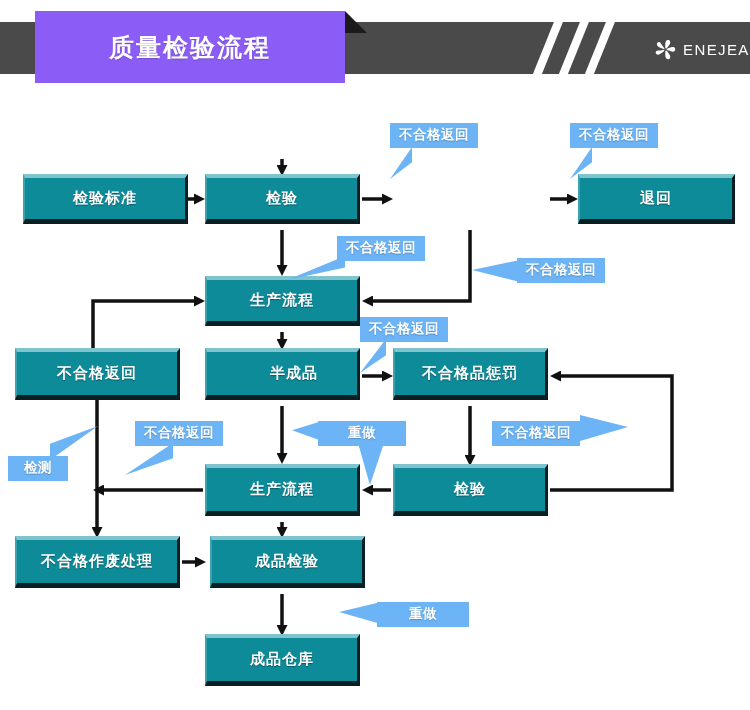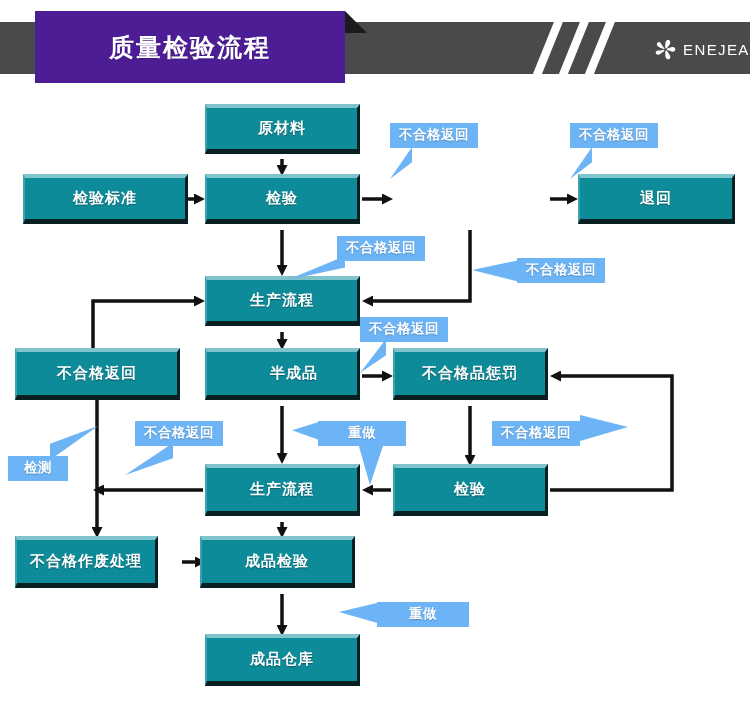--- a/index.html
+++ b/index.html
@@ -11,21 +11,21 @@
   }
   #page { position: relative; width: 750px; height: 710px; background:#fff; }
 
   
   #header-band {
     position:absolute; left:0; top:22px; width:750px; height:52px;
     background:#4a4a4a;
   }
   #header-title-plate {
     position:absolute; left:35px; top:11px; width:310px; height:72px;
-    background:#4c1d95;
+    background:#8b5cf6;
     display:flex; align-items:center; justify-content:center;
     z-index:3;
   }
   #header-title-plate .ttl {
     color:#ffffff; font-size:25px; font-weight:bold; letter-spacing:2px;
     text-shadow:0 1px 1px rgba(0,0,0,.18);
   }
   #header-plate-fold {
     position:absolute; left:345px; top:11px; width:22px; height:22px;
     background:#1b1b1b; z-index:2;
@@ -162,23 +162,20 @@
       <line x1="97" y1="400" x2="97" y2="528" marker-end="url(#ar-d)"></line>
 
       <line x1="182" y1="562" x2="196" y2="562" marker-end="url(#ar-d)"></line>
 
       <line x1="282" y1="522" x2="282" y2="528" marker-end="url(#ar-d)"></line>
 
       <line x1="282" y1="594" x2="282" y2="626" marker-end="url(#ar-d)"></line>
     </g>
   </svg>
 
-  <div class="node" style="left:205px;top:104px;width:155px;height:50px;">
-    <span class="lbl">原材料</span>
-  </div>
 
   <div class="node" style="left:15px;top:174px;width:165px;height:50px;margin-left:8px;">
     <span class="lbl">检验标准</span>
   </div>
 
   <div class="node" style="left:205px;top:174px;width:155px;height:50px;">
     <span class="lbl">检验</span>
   </div>
 
 
@@ -203,25 +200,25 @@
   </div>
 
   <div class="node" style="left:205px;top:464px;width:155px;height:52px;">
     <span class="lbl">生产流程</span>
   </div>
 
   <div class="node" style="left:393px;top:464px;width:155px;height:52px;">
     <span class="lbl">检验</span>
   </div>
 
-  <div class="node" style="left:15px;top:536px;width:143px;height:52px;">
+  <div class="node" style="left:15px;top:536px;width:165px;height:52px;">
     <span class="lbl">不合格作废处理</span>
   </div>
 
-  <div class="node" style="left:200px;top:536px;width:155px;height:52px;">
+  <div class="node" style="left:210px;top:536px;width:155px;height:52px;">
     <span class="lbl">成品检验</span>
   </div>
 
   <div class="node" style="left:205px;top:634px;width:155px;height:52px;">
     <span class="lbl">成品仓库</span>
   </div>
 
   <div class="callout" style="left:390px;top:123px;">
     <span class="tag">不合格返回</span>
     <span class="tail dl" style="left:0px;top:24px;width:22px;height:32px;"></span>

